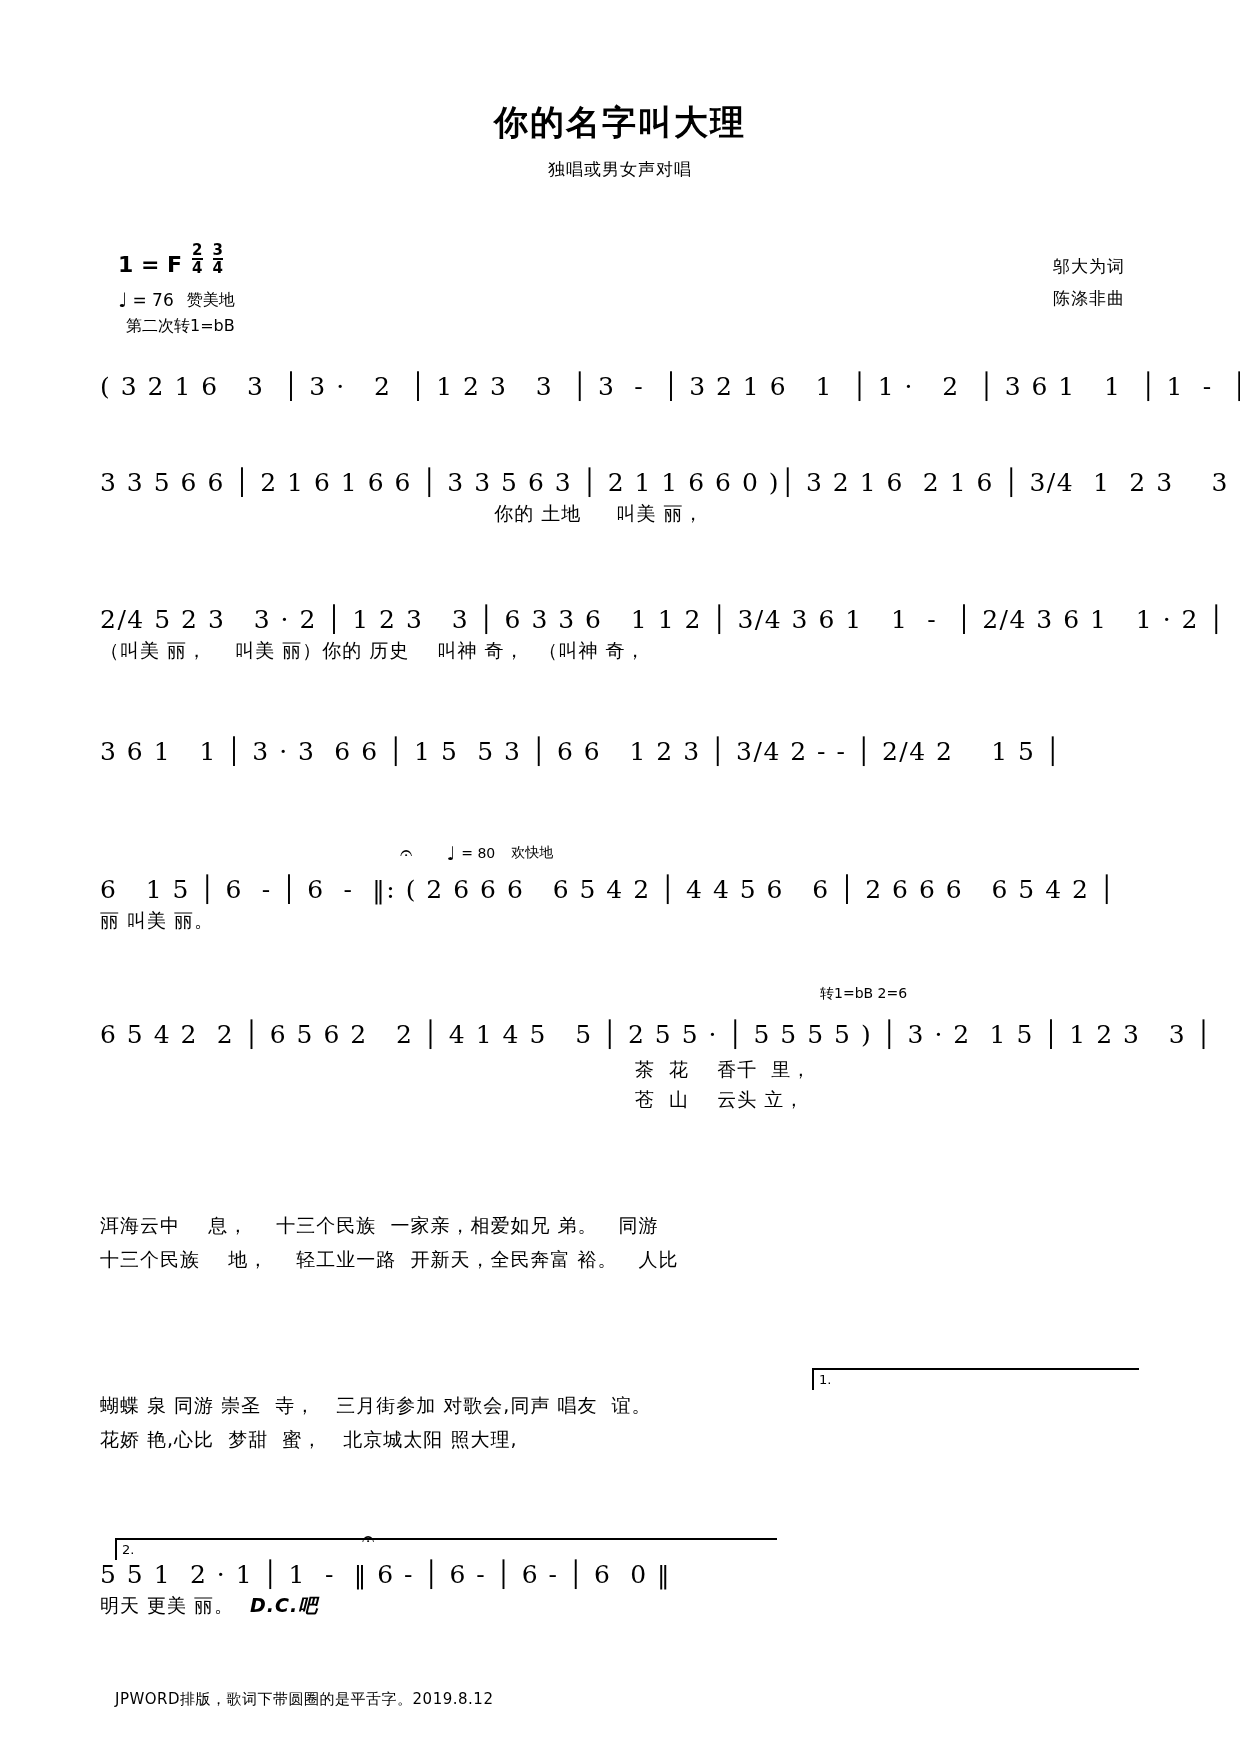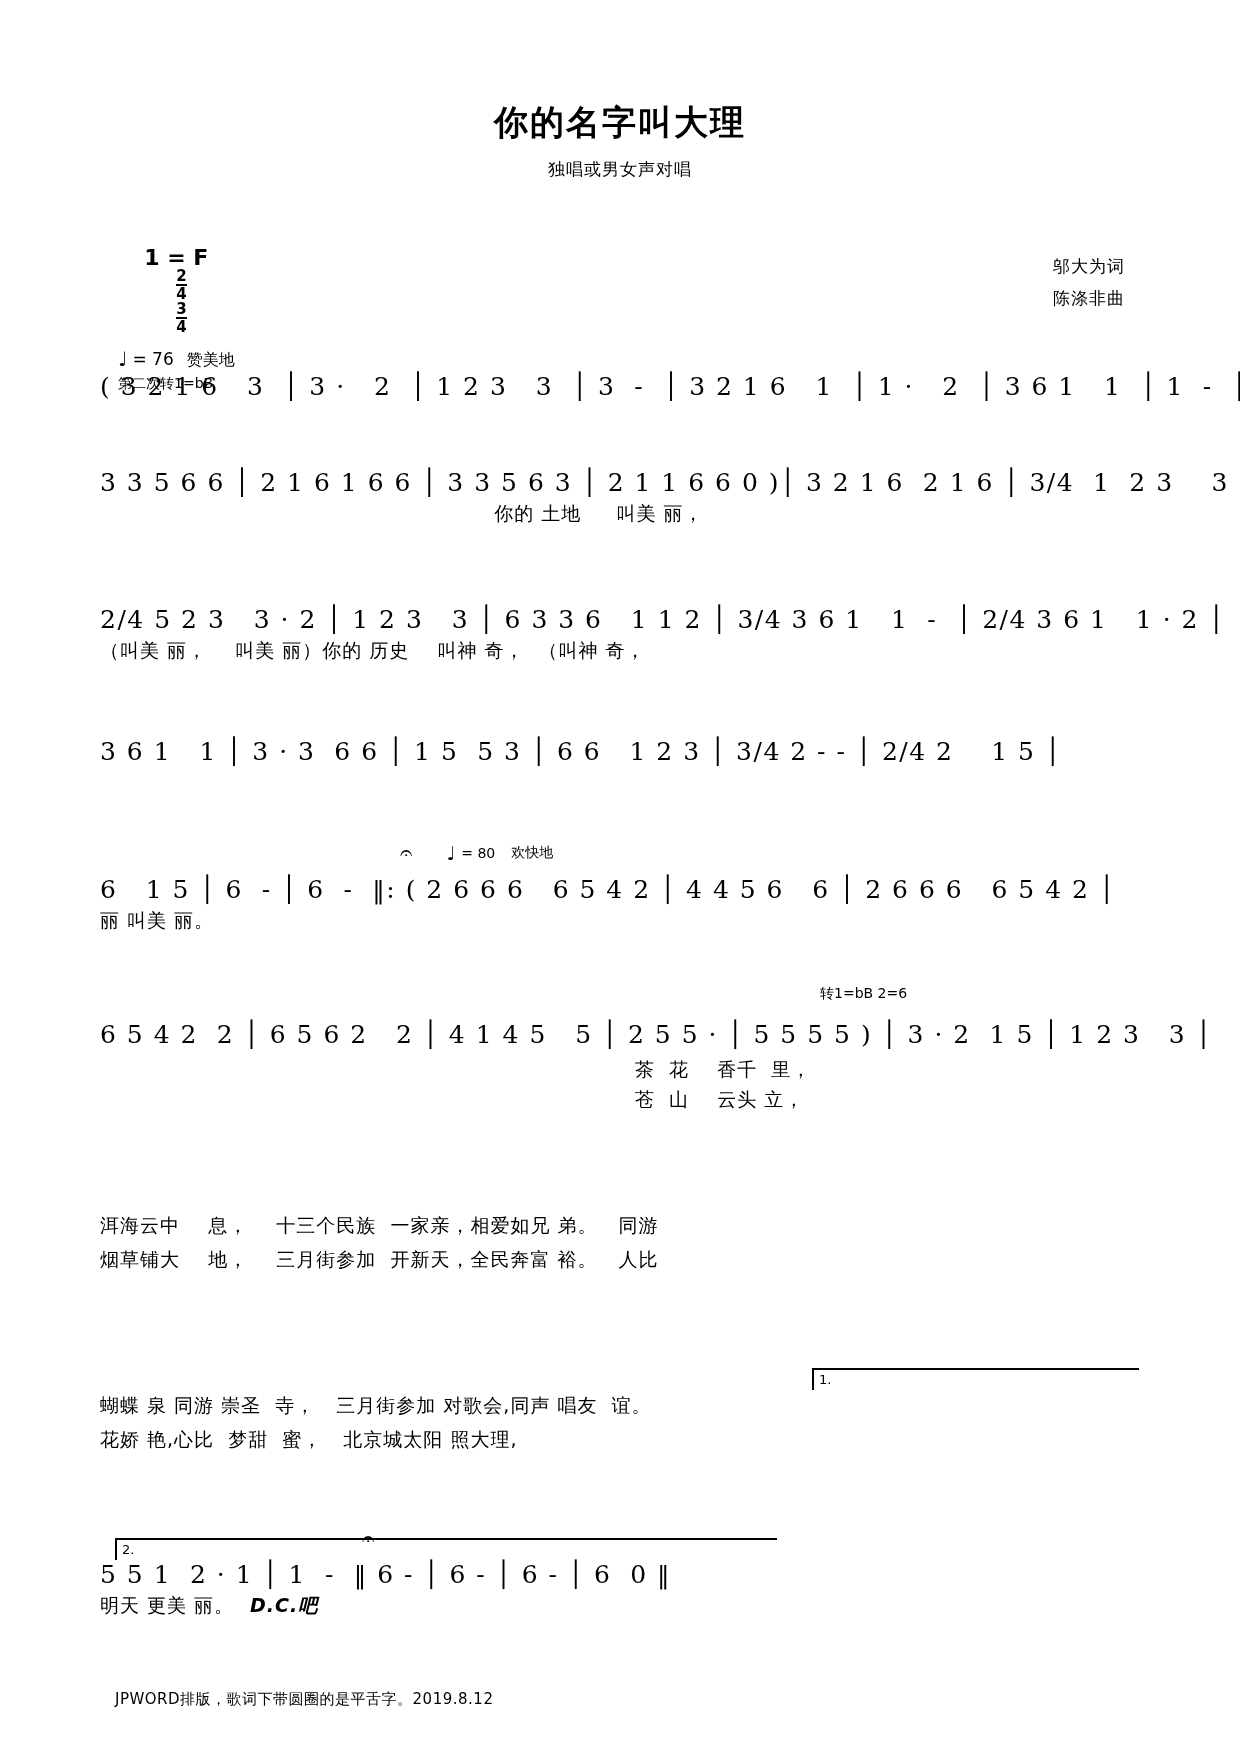--- a/index.html
+++ b/index.html
@@ -49,24 +49,23 @@
   }
   .meta {
     position: absolute;
     left: 118px;
     top: 145px;
     font-size: 19px;
     line-height: 1.2;
   }
   .meta .keyline {
     display: flex;
-    align-items: center;
+    align-items: flex-end;
     font-size: 22px;
     font-weight: bold;
-    flex-direction: column;
   }
   .frac {
     display: inline-flex;
     flex-direction: column;
     align-items: center;
     font-size: 15px;
     line-height: 15px;
     font-weight: bold;
     margin-left: 10px;
     position: relative;
@@ -77,21 +76,22 @@
     margin-top: 10px;
     font-size: 17px;
     display: flex;
     align-items: center;
     gap: 5px;
   }
   .tempo .note { font-size: 20px; }
   .tempo .expr { font-size: 16px; margin-left: 8px; }
   .modline {
     margin-top: 4px;
-    font-size: 14px;
+    font-size: 16px;
+    text-align: right;
   }
 
   
   .system {
     position: absolute;
     left: 100px;
     width: 1045px;
   }
   .notes {
     font-family: "DejaVu Serif", "Liberation Serif", serif;
@@ -191,21 +191,21 @@
   <div style="position:absolute;left:820px;top:885px;" class="small-label">转1=bB 2=6</div>
 
   <div class="system" style="top:920px;">
     <div class="notes">6 5 4 2  2 │ 6 5 6 2   2 │ 4 1 4 5   5 │ 2 5 5 · │ 5 5 5 5 ) │ 3 · 2  1 5 │ 1 2 3   3 │</div>
     <div class="lyrics lyrics2">                                                                            茶  花    香千  里，</div>
     <div class="lyrics">                                                                            苍  山    云头 立，</div>
   </div>
 
   <div class="system" style="top:1110px;">
     <div class="lyrics">洱海云中    息，    十三个民族  一家亲，相爱如兄 弟。   同游</div>
-    <div class="lyrics lyrics2">烟草铺大    地，    三月街参加  开新天，全民奔富 裕。   人比</div>
+    <div class="lyrics lyrics2">十三个民族    地，    轻工业一路  开新天，全民奔富 裕。   人比</div>
   </div>
 
   <div style="position:absolute;left:812px;top:1268px;width:325px;height:20px;border-left:2px solid #000;border-top:2px solid #000;">
     <span class="tiny" style="position:absolute;left:5px;top:2px;">1.</span>
   </div>
   <div class="system" style="top:1290px;">
     <div class="lyrics">蝴蝶 泉 同游 崇圣  寺，   三月街参加 对歌会,同声 唱友  谊。</div>
     <div class="lyrics lyrics2">花娇 艳,心比  梦甜  蜜，   北京城太阳 照大理,</div>
   </div>
 

